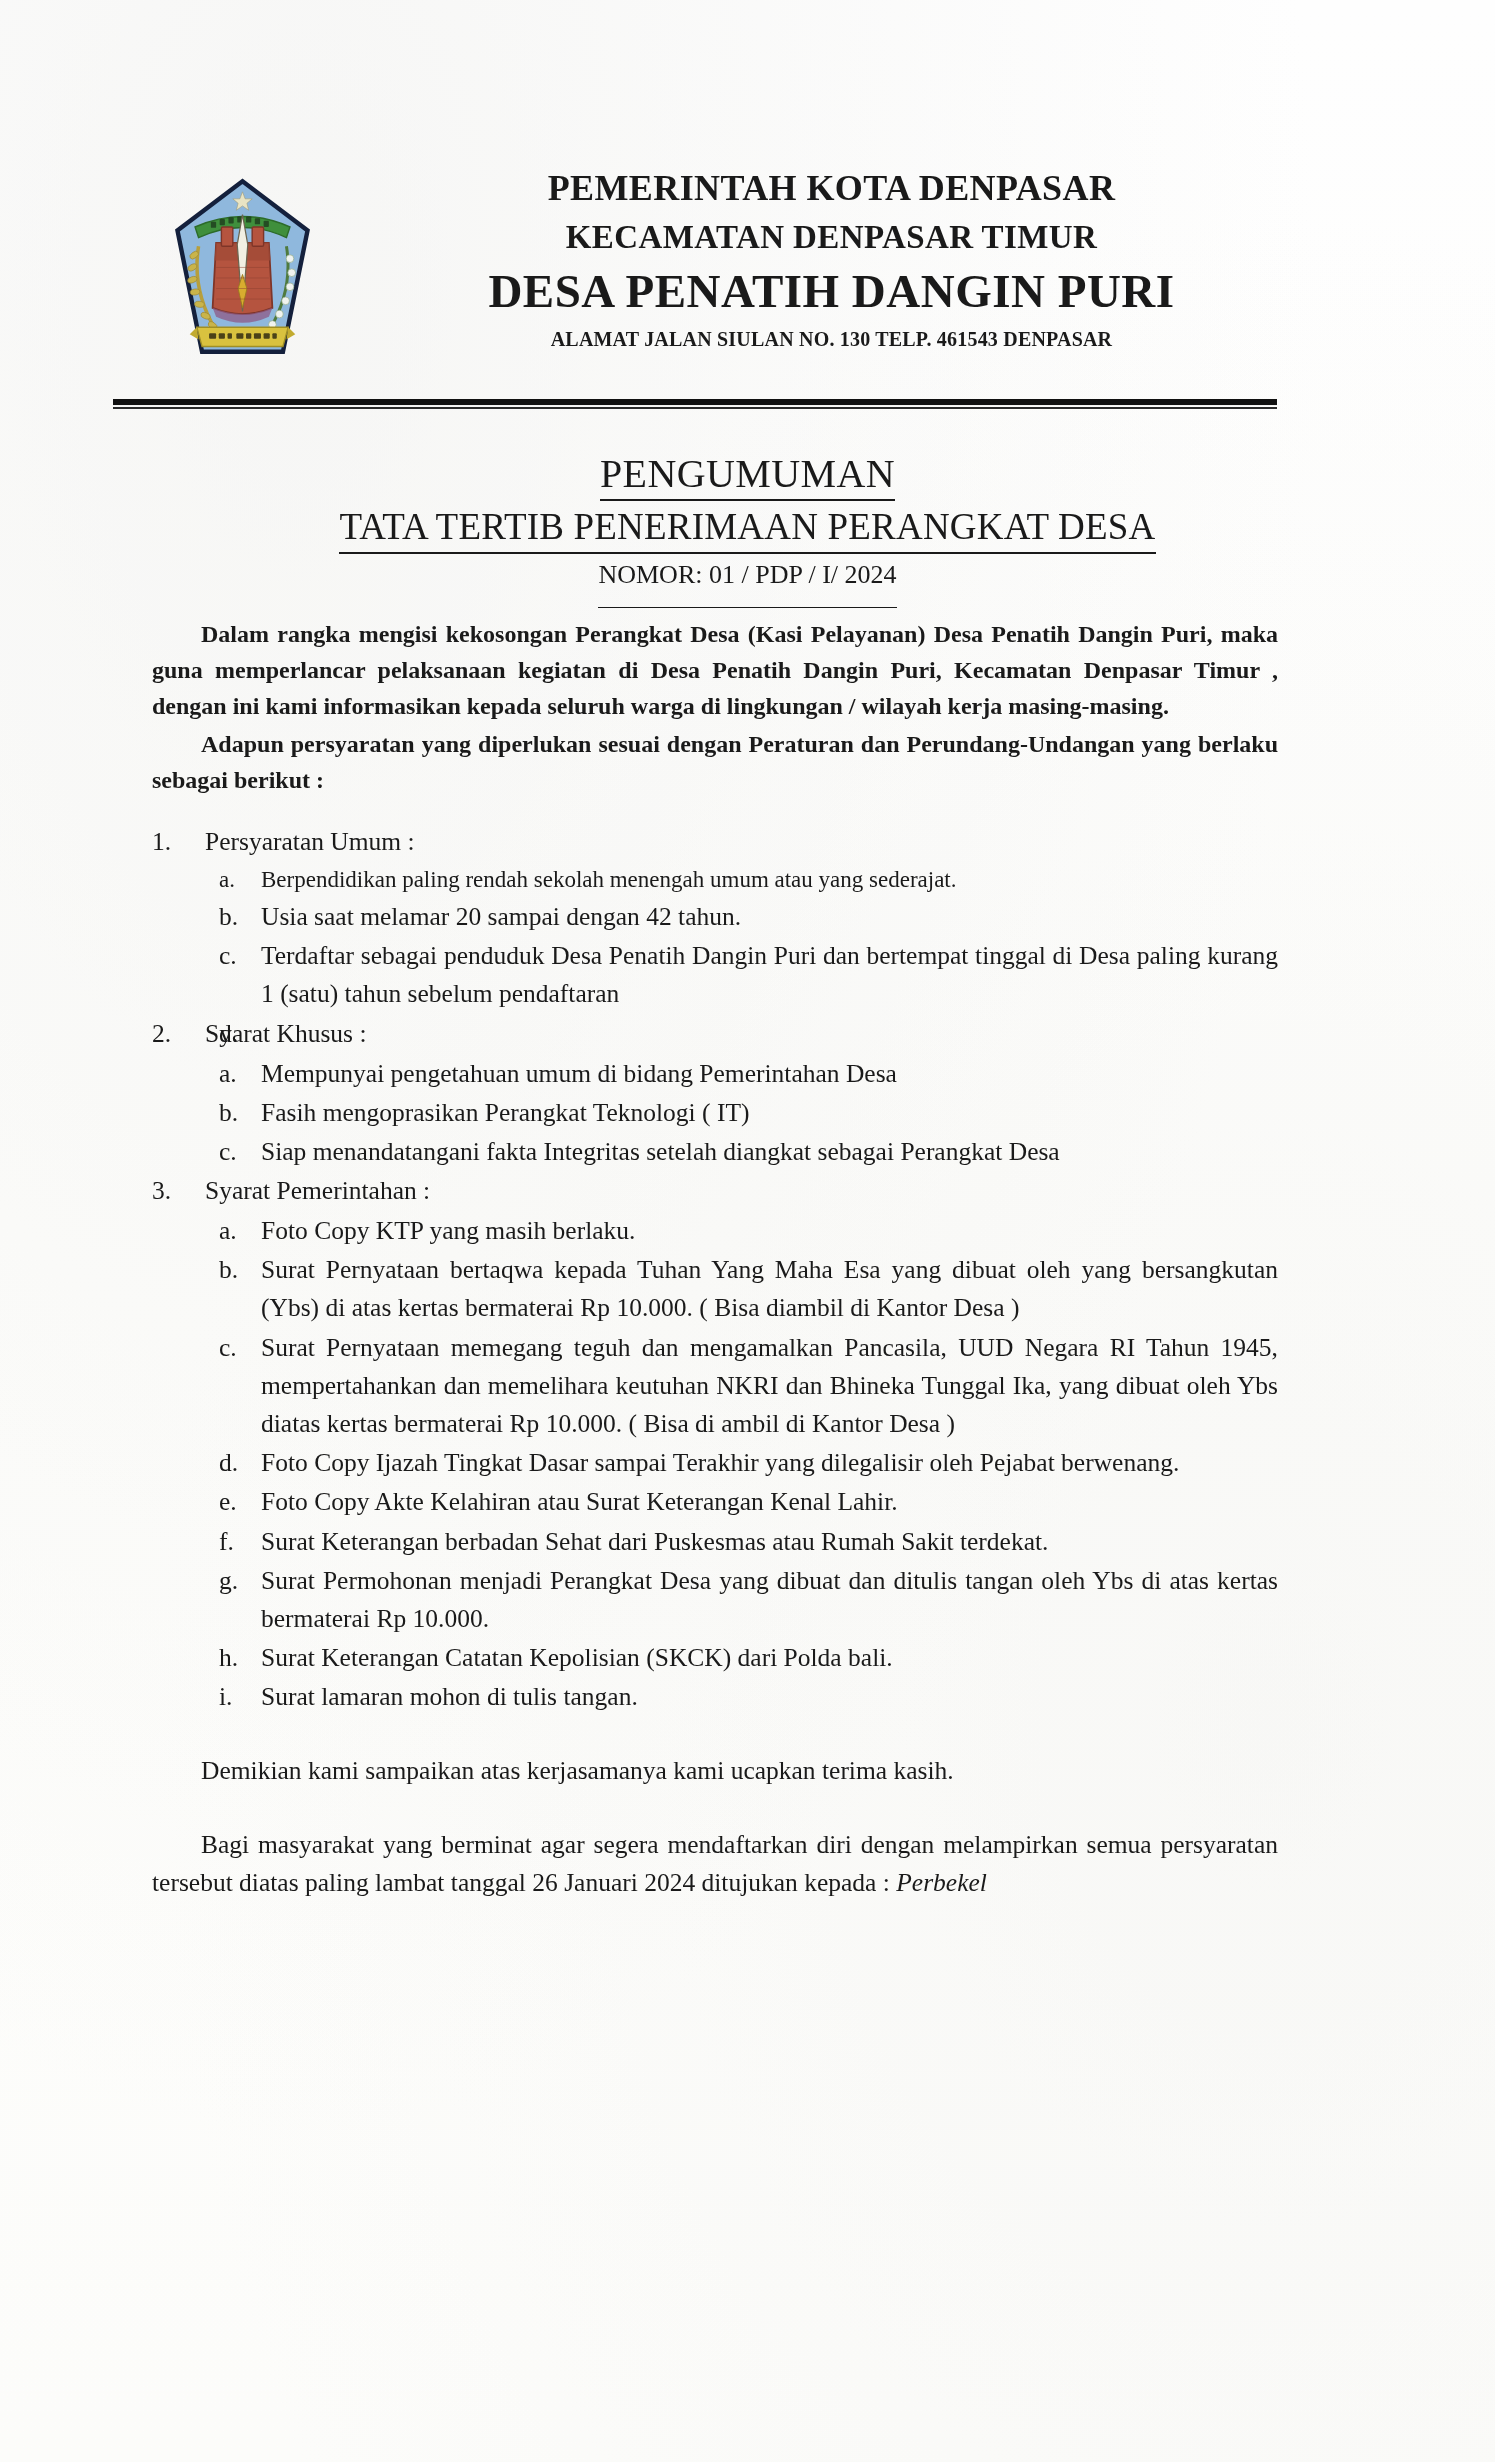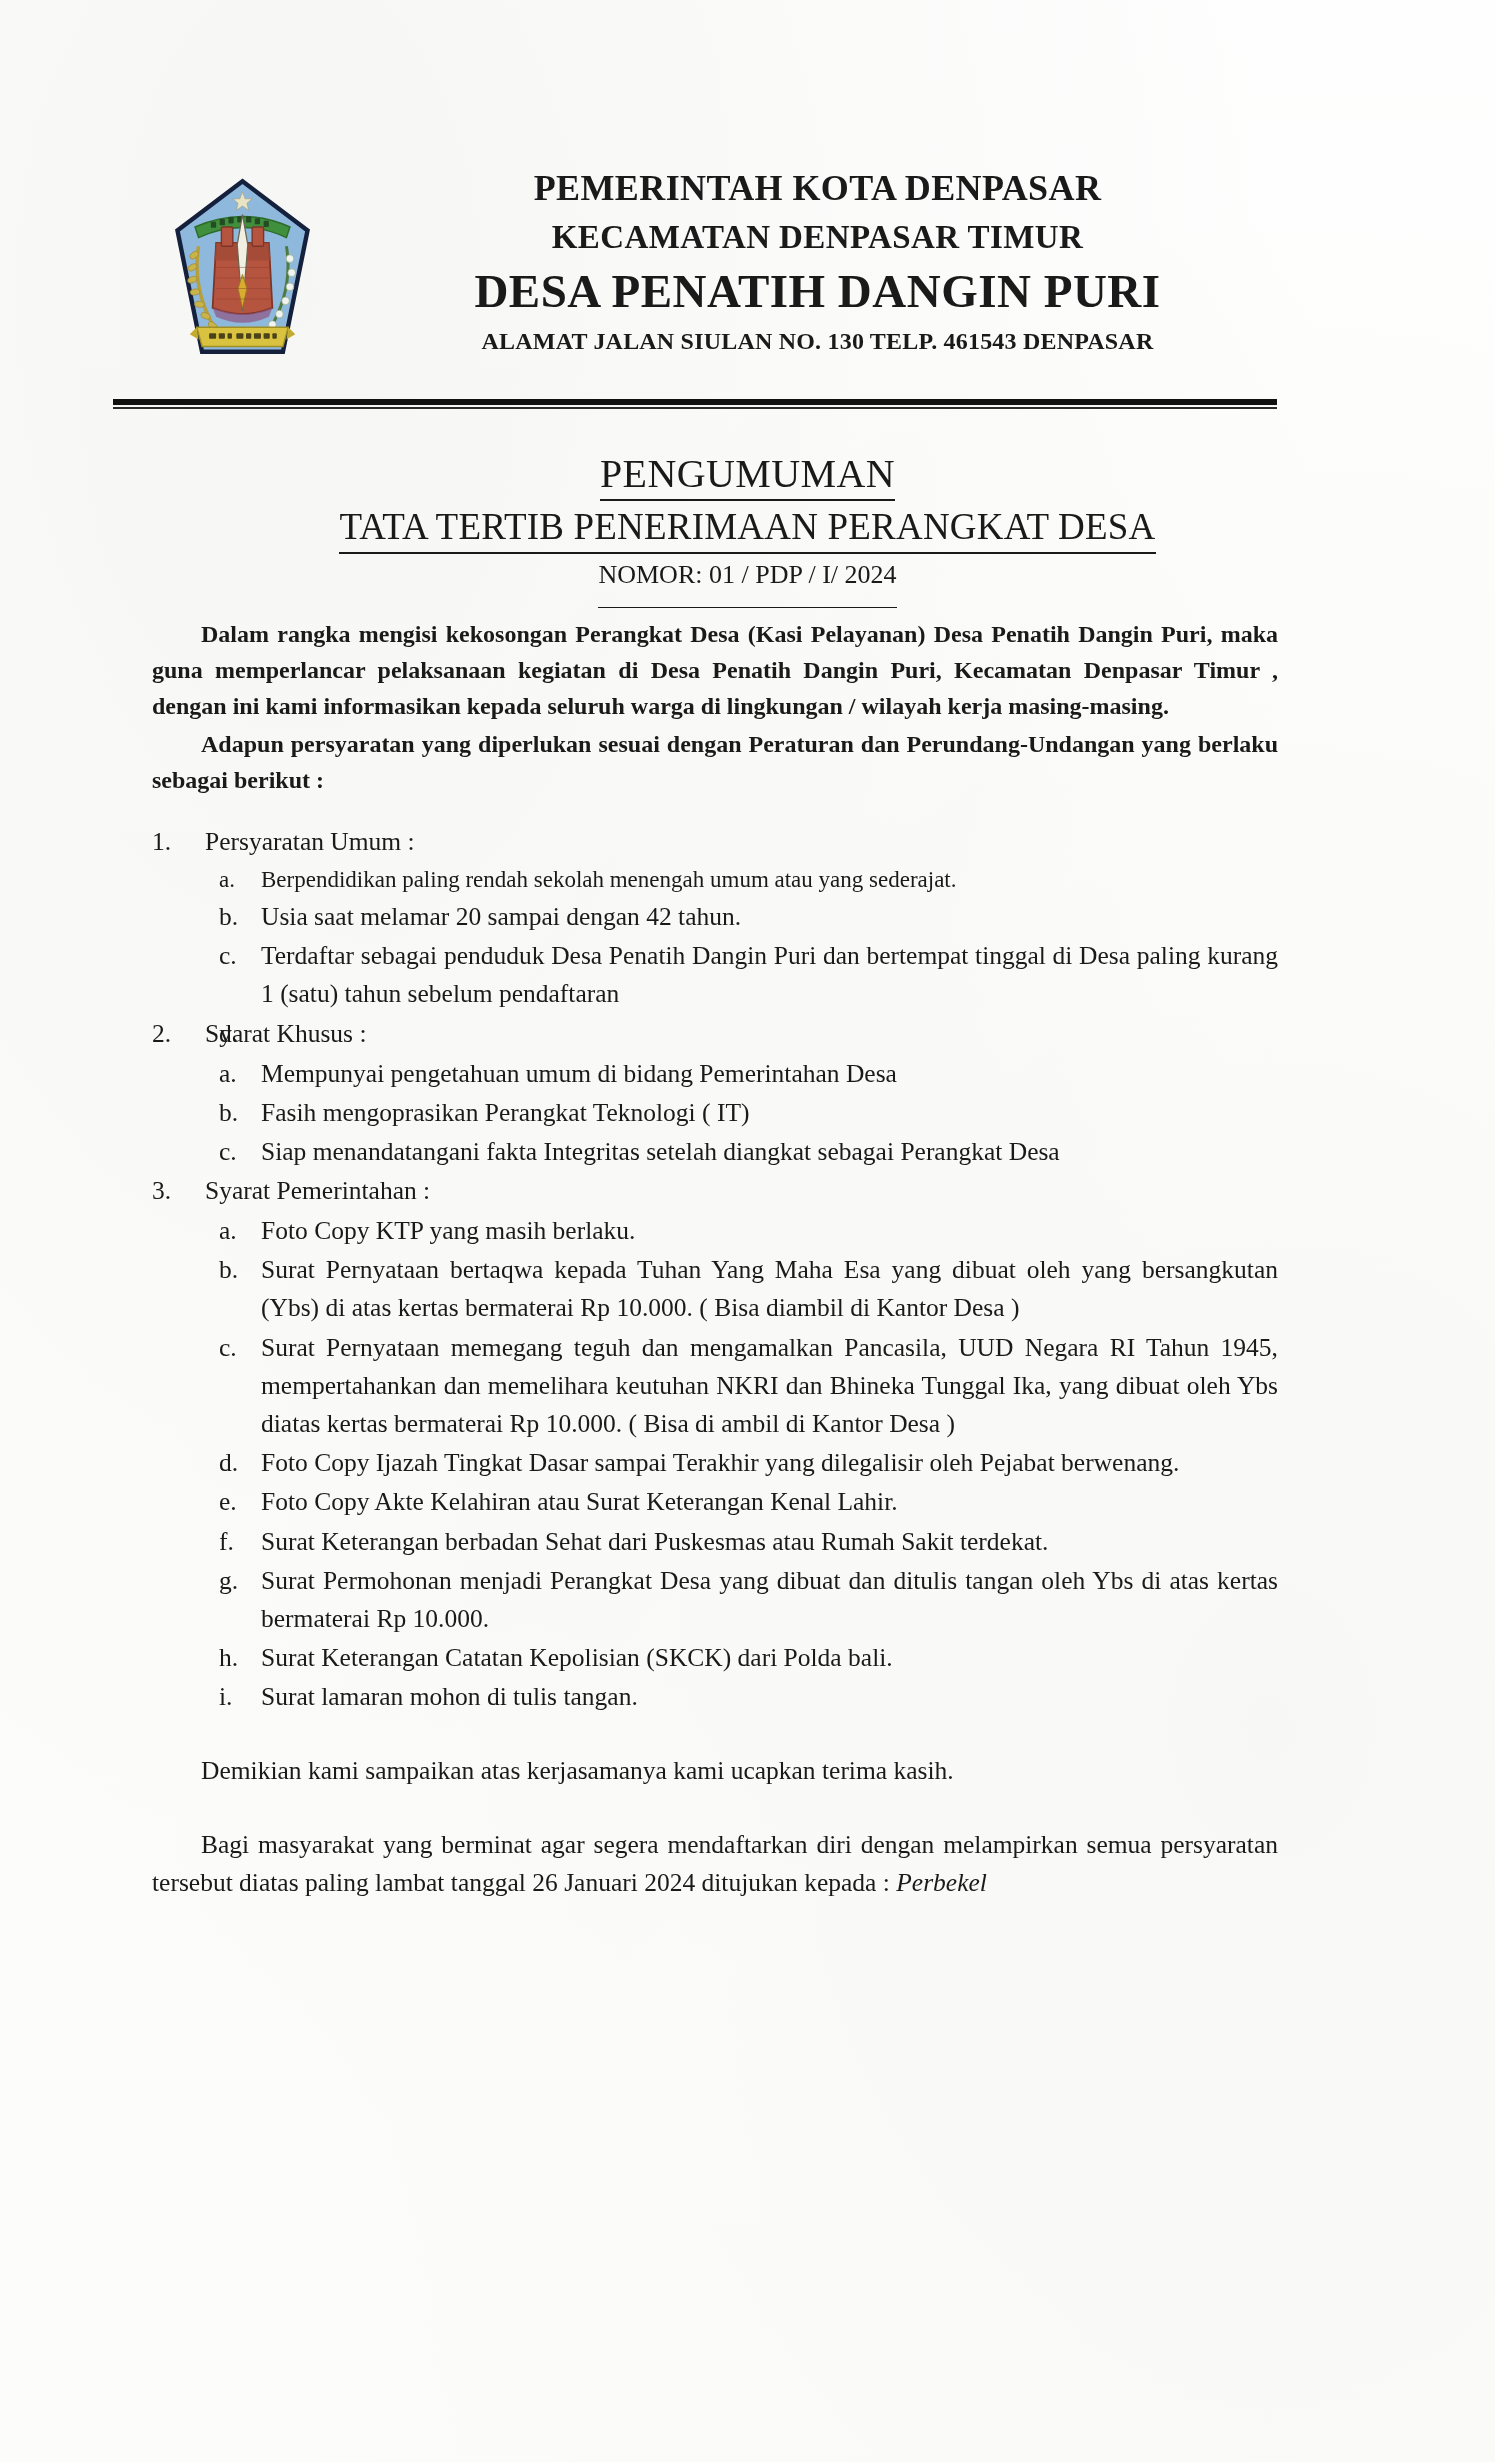--- a/index.html
+++ b/index.html
@@ -44,21 +44,21 @@
     position: absolute;
     left: 172px;
     top: 8.8px;
     width: 141px;
     height: 189px;
   }
   .logo-svg { display: block; width: 141px; height: 189px; }
 
   .lh-text {
     position: absolute;
-    left: 325px;
+    left: 339px;
     top: 0;
     width: 985px;
     text-align: center;
   }
   .lh-line1 {
     font-size: 36px;
     font-weight: bold;
     letter-spacing: 0.4px;
     line-height: 1.22;
     white-space: nowrap;
@@ -73,21 +73,21 @@
   }
   .lh-line3 {
     font-size: 47px;
     font-weight: bold;
     letter-spacing: 0.5px;
     line-height: 1.12;
     margin-top: 6.2px;
     white-space: nowrap;
   }
   .lh-line4 {
-    font-size: 24px;
+    font-size: 20px;
     font-weight: bold;
     letter-spacing: 0.2px;
     line-height: 1.3;
     margin-top: 8.8px;
     white-space: nowrap;
   }
 
   
   .rule {
     position: absolute;

